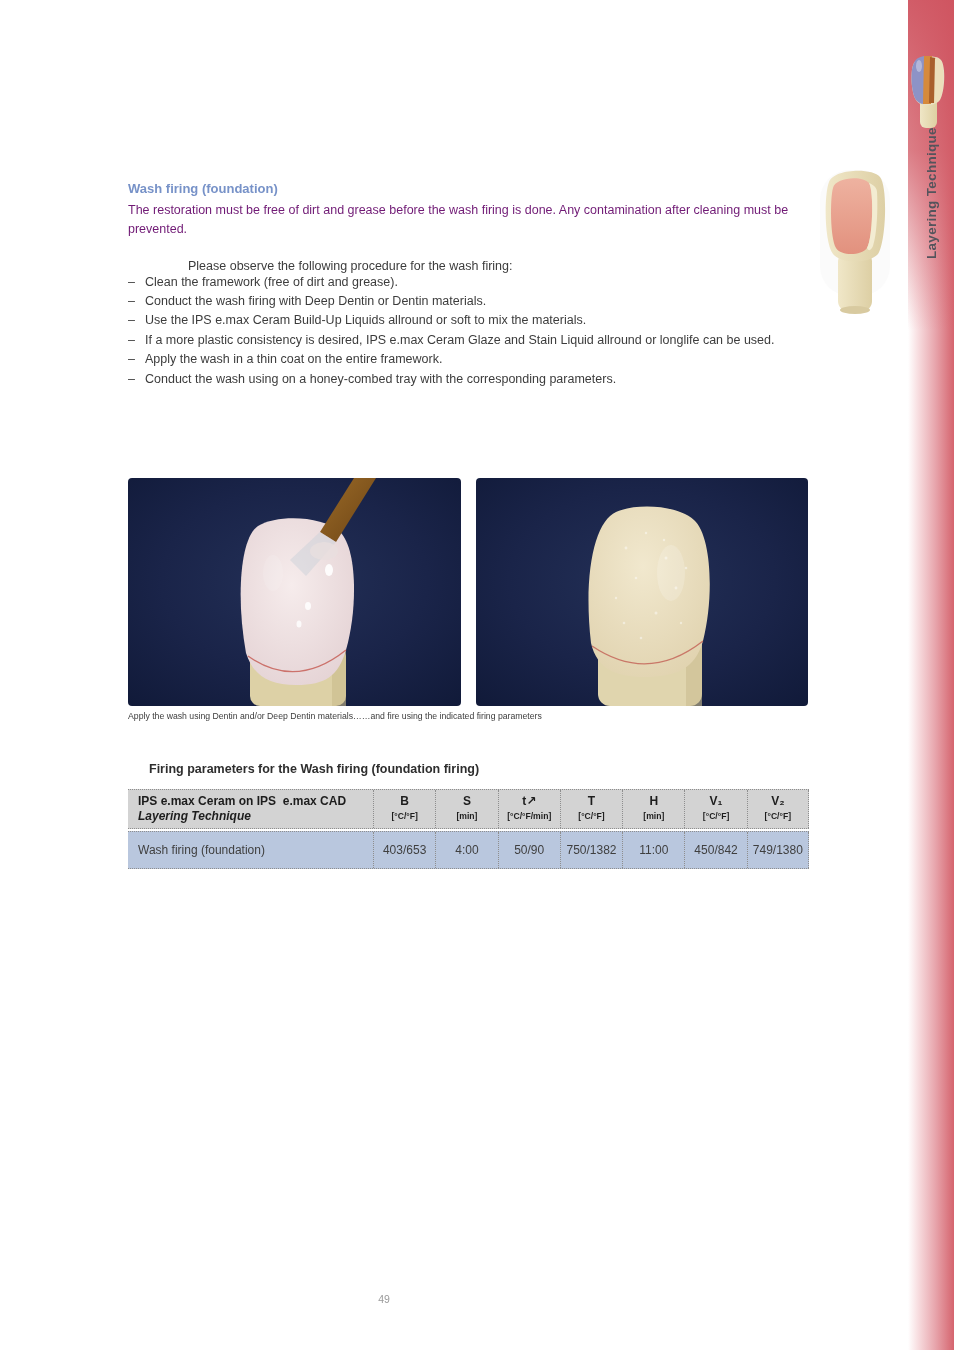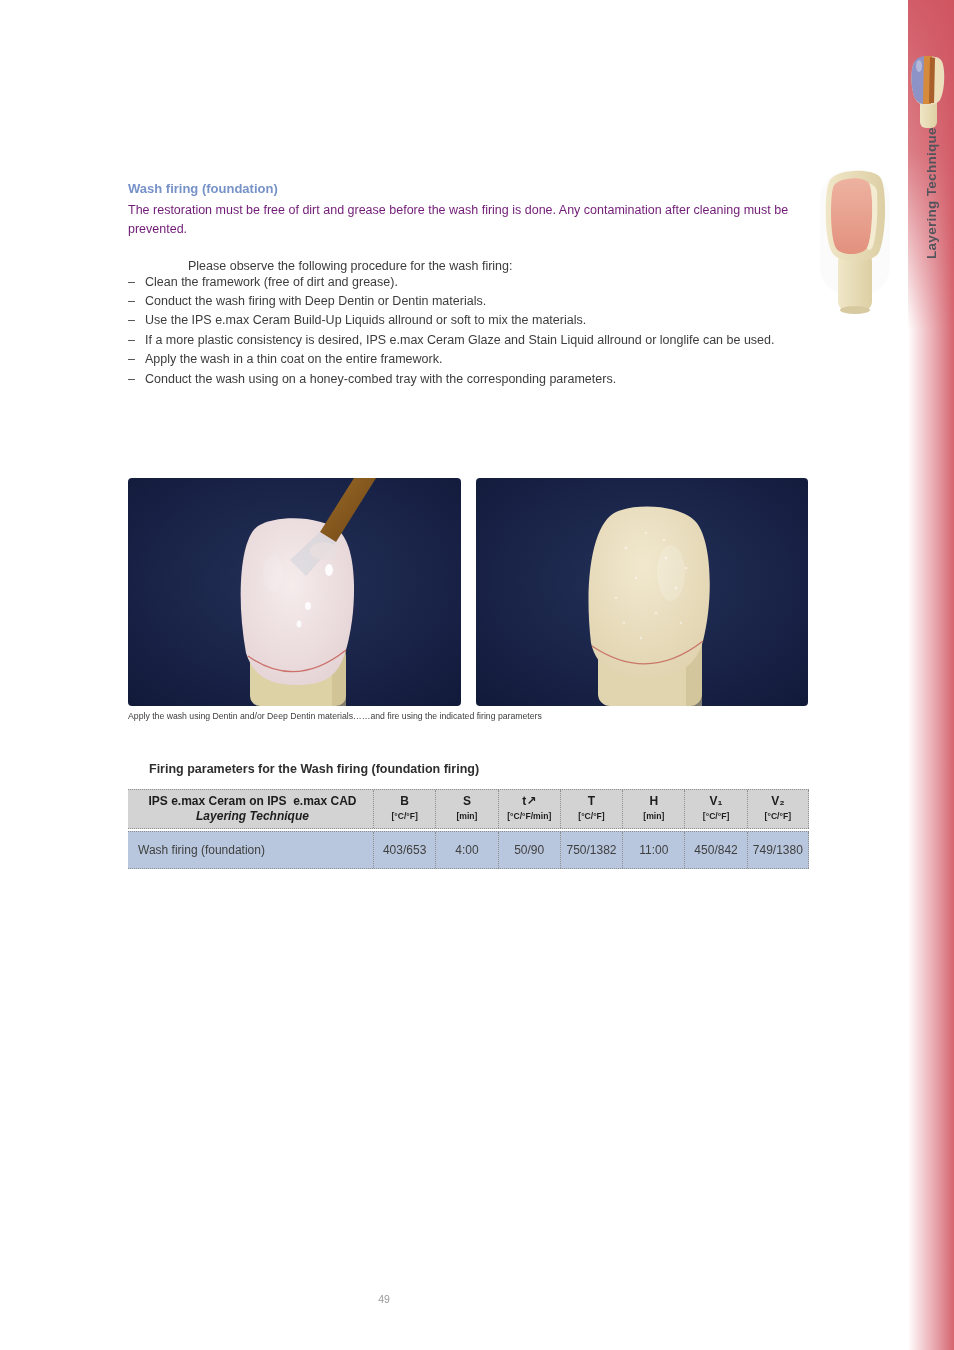--- a/index.html
+++ b/index.html
@@ -40,21 +40,21 @@
   .photo { border-radius:4px; overflow:hidden; line-height:0; }
   .photo svg { display:block; }
   .captions { position:absolute; top:711px; left:0; width:680px; display:flex; font-size:8.7px; color:#3c3c3c; }
 
   
   .ttitle { position:absolute; top:762px; left:1px; font-size:12.5px; font-weight:700; color:#2e2e2e;padding-left:20px; }
   .ftable { position:absolute; top:789px; left:0; width:681px; }
   .t-row { display:grid; grid-template-columns:245px repeat(7,1fr); }
   .t-head { background:#d3d3d3; border-top:1px dotted #8e8e8e; border-bottom:1px dotted #8e8e8e; }
   .t-data { background:#b9c7de; border-top:1px dotted #8e8e8e; border-bottom:1px dotted #8e8e8e; margin-top:2px; }
-  .t-corner { padding:4px 6px 0 10px;text-align:center; }
+  .t-corner { padding:4px 6px 0 10px; }
   .t-corner .l1 { font-size:12px; font-weight:700; color:#1d1d1d; line-height:15px; white-space:pre-wrap; }
   .t-corner .l2 { font-size:12px; font-weight:700; font-style:italic; color:#1d1d1d; line-height:15px; }
   .t-col { border-left:1px dotted #8e8e8e; text-align:center; padding:4px 0 5px; }
   .t-col:last-child { border-right:1px dotted #8e8e8e; }
   .t-col .cl { font-size:12px; font-weight:700; color:#1d1d1d; line-height:15px; }
   .t-col .cu { font-size:8.6px; font-weight:600; color:#1d1d1d; line-height:14px; }
   .t-label { display:flex; align-items:center; padding-left:10px; font-size:12px; color:#3f3f3f; height:36px; }
   .t-val { display:flex; align-items:center; justify-content:center; border-left:1px dotted #8e8e8e; font-size:12px; color:#3f3f3f; }
   .t-val:last-child { border-right:1px dotted #8e8e8e; }
 

